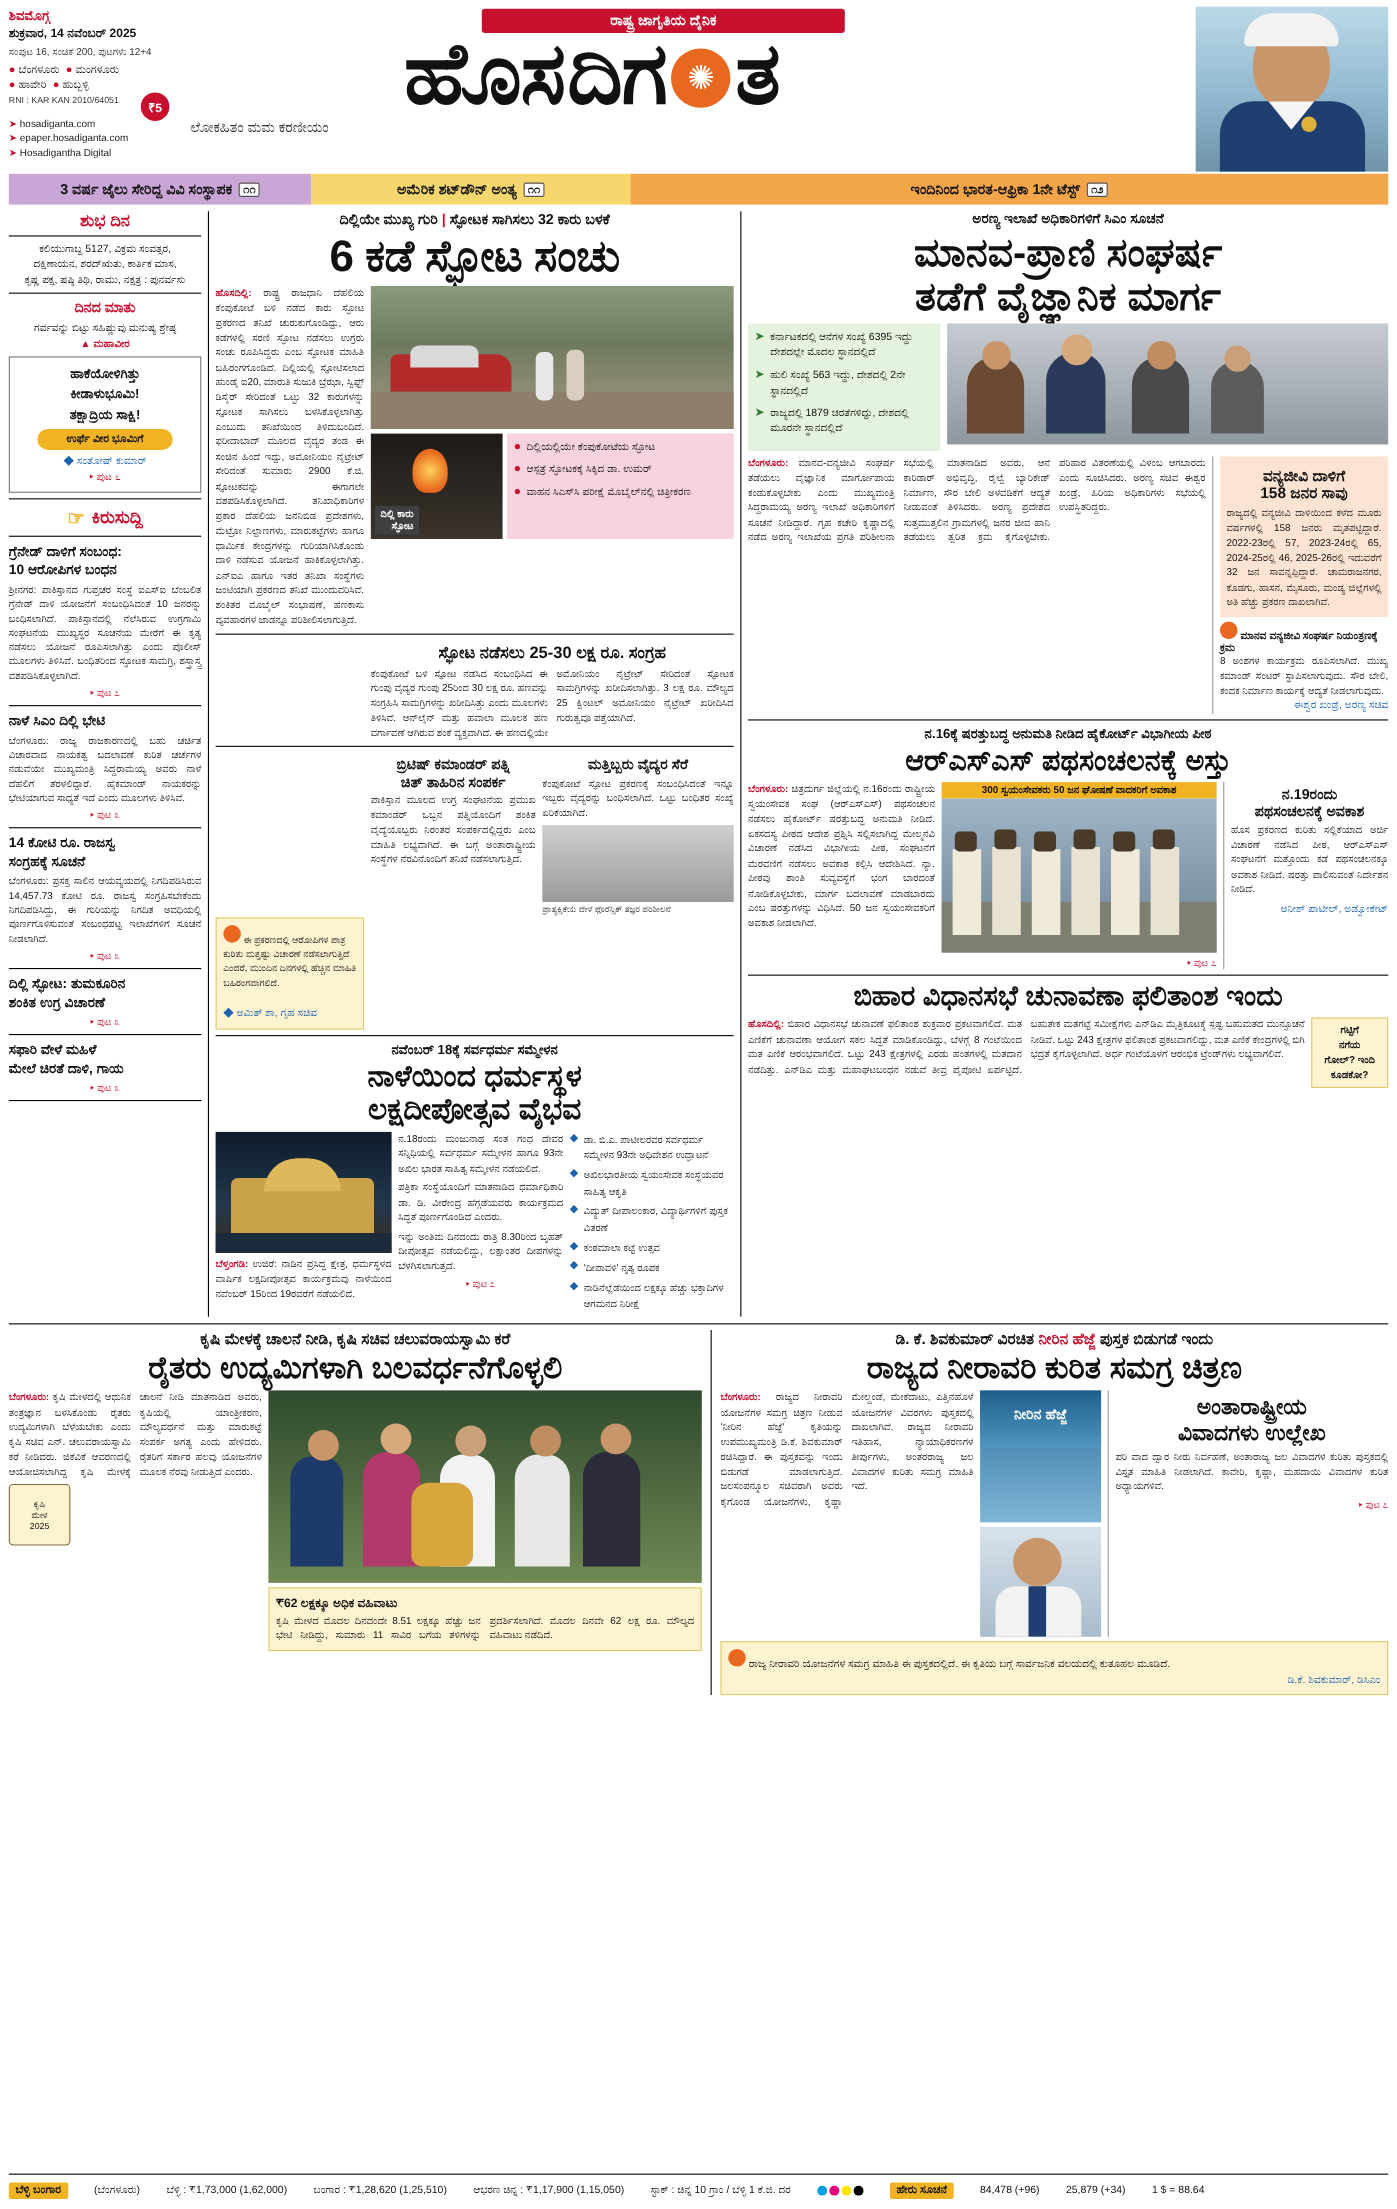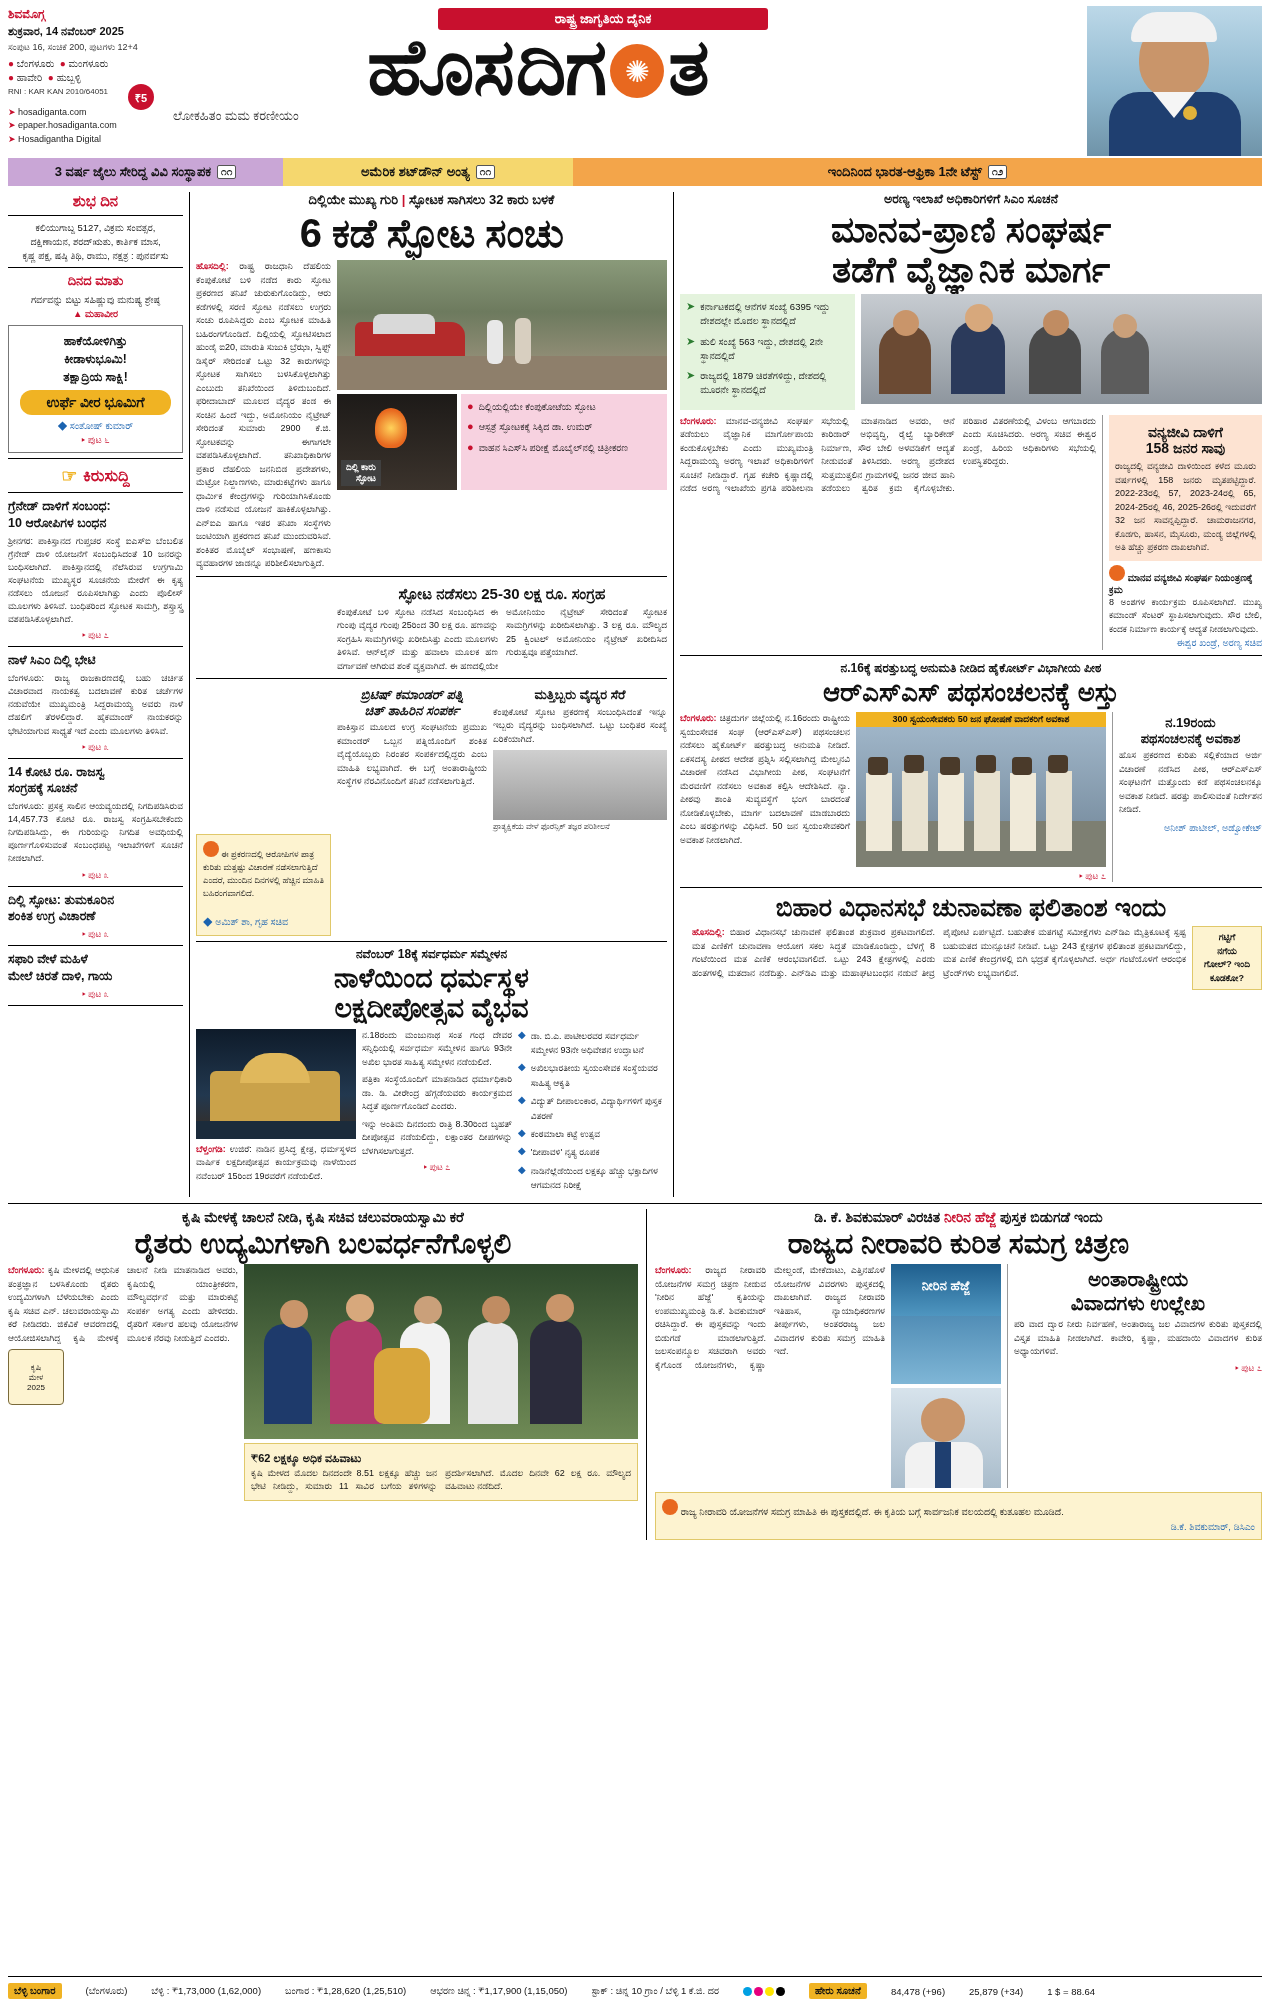--- a/index.html
+++ b/index.html
@@ -72,21 +72,21 @@
   .rule { border-top:1px solid #000; margin:5px 0; }
 
   
   .box-hdr { text-align:center; color:#c8102e; font-weight:bold; font-size:15px; }
   .tiny { font-size:9.5px; line-height:1.45; }
   .tiny-c { font-size:9.5px; line-height:1.45; text-align:center; }
   .quote-box { border:1px solid #777; padding:6px; text-align:center; font-size:11px; line-height:1.5; margin-top:4px; }
   .quote-box b { font-size:12px; }
   .pill {
     display:inline-block; background:#f0b323; border-radius:12px; padding:2px 26px;
-    font-size:14px; font-weight:bold; color:#111;
+    font-size:10px; font-weight:bold; color:#111;
   }
   .kirusuddi-hdr { display:flex; align-items:center; gap:6px; justify-content:center; color:#c8102e; font-weight:bold; font-size:16px; margin-top:6px; }
   .hand { font-size:18px; color:#f0b323; }
   .mini-hl { font-weight:bold; font-size:12.5px; line-height:1.35; }
   .mini-body { font-size:9px; line-height:1.45; text-align:justify; margin-top:3px; }
   .seepage { text-align:center; font-size:9px; color:#c8102e; margin:4px 0 0; }
 
   
   .kicker { font-size:13px; font-weight:bold; text-align:center; }
   .kicker .sep { color:#c8102e; }
@@ -327,21 +327,21 @@
           <div class="body-col two-col">ಕೆಂಪುಕೋಟೆ ಬಳಿ ಸ್ಫೋಟ ನಡೆಸಿದ ಸಂಬಂಧಿಸಿದ ಈ ಗುಂಪು ವೈದ್ಯರ ಗುಂಪು 25ರಿಂದ 30 ಲಕ್ಷ ರೂ. ಹಣವನ್ನು ಸಂಗ್ರಹಿಸಿ ಸಾಮಗ್ರಿಗಳನ್ನು ಖರೀದಿಸಿತ್ತು ಎಂದು ಮೂಲಗಳು ತಿಳಿಸಿವೆ. ಆನ್‌ಲೈನ್ ಮತ್ತು ಹವಾಲಾ ಮೂಲಕ ಹಣ ವರ್ಗಾವಣೆ ಆಗಿರುವ ಶಂಕೆ ವ್ಯಕ್ತವಾಗಿದೆ. ಈ ಹಣದಲ್ಲಿಯೇ ಅಮೋನಿಯಂ ನೈಟ್ರೇಟ್ ಸೇರಿದಂತೆ ಸ್ಫೋಟಕ ಸಾಮಗ್ರಿಗಳನ್ನು ಖರೀದಿಸಲಾಗಿತ್ತು. 3 ಲಕ್ಷ ರೂ. ಮೌಲ್ಯದ 25 ಕ್ವಿಂಟಲ್ ಅಮೋನಿಯಂ ನೈಟ್ರೇಟ್ ಖರೀದಿಸಿದ ಗುರುತ್ವವೂ ಪತ್ತೆಯಾಗಿದೆ.</div>
         </div>
       </div>
 
       <div class="rule"></div>
       <div style="display:flex;gap:6px;">
         <div style="flex:0 0 135px;">
           <div class="body-col"></div>
         </div>
         <div style="flex:0 0 150px;">
-          <div class="subhead-sm" style="white-space:pre-line;font-style:italic;">ಬ್ರಿಟಿಷ್ ಕಮಾಂಡರ್ ಪತ್ನಿ
+          <div class="subhead-sm" style="white-space:pre-line;">ಬ್ರಿಟಿಷ್ ಕಮಾಂಡರ್ ಪತ್ನಿ
 ಚಿತ್ ತಾಹಿರಿನ ಸಂಪರ್ಕ</div>
           <div class="body-col">ಪಾಕಿಸ್ತಾನ ಮೂಲದ ಉಗ್ರ ಸಂಘಟನೆಯ ಪ್ರಮುಖ ಕಮಾಂಡರ್ ಒಬ್ಬನ ಪತ್ನಿಯೊಂದಿಗೆ ಶಂಕಿತ ವೈದ್ಯೆಯೊಬ್ಬರು ನಿರಂತರ ಸಂಪರ್ಕದಲ್ಲಿದ್ದರು ಎಂಬ ಮಾಹಿತಿ ಲಭ್ಯವಾಗಿದೆ. ಈ ಬಗ್ಗೆ ಅಂತಾರಾಷ್ಟ್ರೀಯ ಸಂಸ್ಥೆಗಳ ನೆರವಿನೊಂದಿಗೆ ತನಿಖೆ ನಡೆಸಲಾಗುತ್ತಿದೆ.</div>
         </div>
         <div style="flex:1;">
           <div class="subhead-sm">ಮತ್ತಿಬ್ಬರು ವೈದ್ಯರ ಸೆರೆ</div>
           <div class="body-col">ಕೆಂಪುಕೋಟೆ ಸ್ಫೋಟ ಪ್ರಕರಣಕ್ಕೆ ಸಂಬಂಧಿಸಿದಂತೆ ಇನ್ನೂ ಇಬ್ಬರು ವೈದ್ಯರನ್ನು ಬಂಧಿಸಲಾಗಿದೆ. ಒಟ್ಟು ಬಂಧಿತರ ಸಂಖ್ಯೆ ಏರಿಕೆಯಾಗಿದೆ.</div>
           <div class="photo" style="height:70px;margin-top:4px;background:linear-gradient(180deg,#cfcfcf,#9a9a9a);"></div>
           <div class="imgcap">ಪ್ರಾತ್ಯಕ್ಷಿಕೆಯ ವೇಳೆ ಫೊರೆನ್ಸಿಕ್ ತಜ್ಞರ ಪರಿಶೀಲನೆ</div>
         </div>
       </div>
@@ -509,21 +509,21 @@
           <div class="subhead-sm" style="white-space:pre-line;font-size:13px;">ನ.19ರಂದು
 ಪಥಸಂಚಲನಕ್ಕೆ ಅವಕಾಶ</div>
           <div class="body-col">ಹೊಸ ಪ್ರಕರಣದ ಕುರಿತು ಸಲ್ಲಿಕೆಯಾದ ಅರ್ಜಿ ವಿಚಾರಣೆ ನಡೆಸಿದ ಪೀಠ, ಆರ್‌ಎಸ್‌ಎಸ್ ಸಂಘಟನೆಗೆ ಮತ್ತೊಂದು ಕಡೆ ಪಥಸಂಚಲನಕ್ಕೂ ಅವಕಾಶ ನೀಡಿದೆ. ಷರತ್ತು ಪಾಲಿಸುವಂತೆ ನಿರ್ದೇಶನ ನೀಡಿದೆ.</div>
           <div class="tiny mt4" style="color:#1b63b0;text-align:right;">ಅನೀಶ್ ಪಾಟೀಲ್, ಅಡ್ವೋಕೇಟ್</div>
         </div>
       </div>
 
       <div class="rule"></div>
 
       <div class="headline-md" style="font-size:25px;">ಬಿಹಾರ ವಿಧಾನಸಭೆ ಚುನಾವಣಾ ಫಲಿತಾಂಶ ಇಂದು</div>
-      <div style="display:flex;gap:6px;margin-left:12px;">
+      <div style="display:flex;gap:6px;">
         <div style="flex:1;">
           <div class="body-col two-col">
             <b class="small-red">ಹೊಸದಿಲ್ಲಿ:</b>
             <span>ಬಿಹಾರ ವಿಧಾನಸಭೆ ಚುನಾವಣೆ ಫಲಿತಾಂಶ ಶುಕ್ರವಾರ ಪ್ರಕಟವಾಗಲಿದೆ. ಮತ ಎಣಿಕೆಗೆ ಚುನಾವಣಾ ಆಯೋಗ ಸಕಲ ಸಿದ್ಧತೆ ಮಾಡಿಕೊಂಡಿದ್ದು, ಬೆಳಗ್ಗೆ 8 ಗಂಟೆಯಿಂದ ಮತ ಎಣಿಕೆ ಆರಂಭವಾಗಲಿದೆ. ಒಟ್ಟು 243 ಕ್ಷೇತ್ರಗಳಲ್ಲಿ ಎರಡು ಹಂತಗಳಲ್ಲಿ ಮತದಾನ ನಡೆದಿತ್ತು. ಎನ್‌ಡಿಎ ಮತ್ತು ಮಹಾಘಟಬಂಧನ ನಡುವೆ ತೀವ್ರ ಪೈಪೋಟಿ ಏರ್ಪಟ್ಟಿದೆ. ಬಹುತೇಕ ಮತಗಟ್ಟೆ ಸಮೀಕ್ಷೆಗಳು ಎನ್‌ಡಿಎ ಮೈತ್ರಿಕೂಟಕ್ಕೆ ಸ್ಪಷ್ಟ ಬಹುಮತದ ಮುನ್ಸೂಚನೆ ನೀಡಿವೆ.</span>
             <span>ಒಟ್ಟು 243 ಕ್ಷೇತ್ರಗಳ ಫಲಿತಾಂಶ ಪ್ರಕಟವಾಗಲಿದ್ದು, ಮತ ಎಣಿಕೆ ಕೇಂದ್ರಗಳಲ್ಲಿ ಬಿಗಿ ಭದ್ರತೆ ಕೈಗೊಳ್ಳಲಾಗಿದೆ. ಅರ್ಧ ಗಂಟೆಯೊಳಗೆ ಆರಂಭಿಕ ಟ್ರೆಂಡ್‌ಗಳು ಲಭ್ಯವಾಗಲಿವೆ.</span>
           </div>
         </div>
         <div style="flex:0 0 70px;">
           <div class="yellowbox center" style="font-size:9px;font-weight:bold;white-space:pre-line;padding:4px;">ಗಟ್ಟಿಗೆ
 ನಗೆಯ

